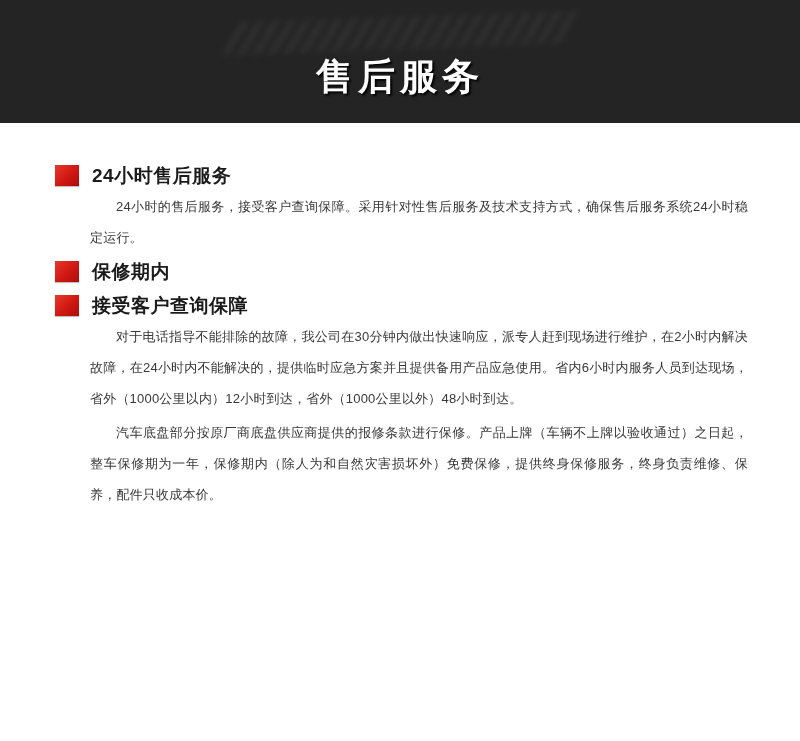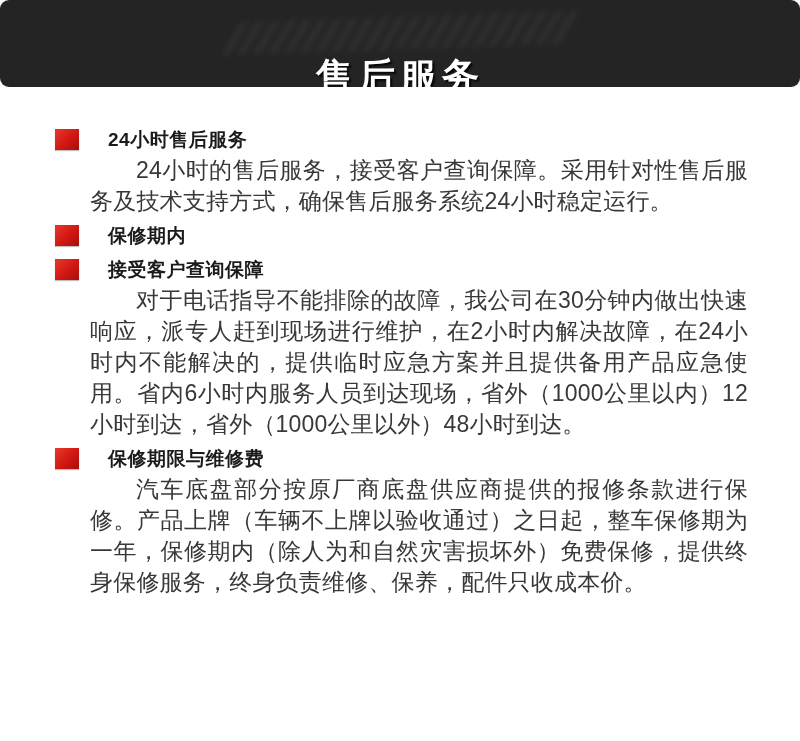--- a/index.html
+++ b/index.html
@@ -12,24 +12,23 @@
     width: 800px;
     height: 741px;
     background: #ffffff;
     overflow: hidden;
     font-family: "Liberation Sans", "DejaVu Sans", sans-serif;
   }
   
   .banner {
     position: relative;
     width: 100%;
-    height: 87px;
+    height: 123px;
     background: #242424;
     overflow: hidden;
-    border-radius: 9px;
   }
   .banner-title {
     position: absolute;
     left: 0;
     right: 0;
     top: 52px;
     text-align: center;
     font-size: 37px;
     font-weight: 700;
     letter-spacing: 5px;
@@ -67,30 +66,30 @@
   }
   .bullet {
     width: 24px;
     height: 21px;
     margin-right: 13px;
     flex: 0 0 auto;
     background: linear-gradient(135deg, #e73a2c 0%, #d01712 55%, #a80f0c 100%);
     box-shadow: 0 1px 1px rgba(0,0,0,0.25);
   }
   .section-heading h2 {
-    margin: 16px;
+    margin: 0;
     font-size: 19px;
     line-height: 31px;
     font-weight: 700;
     color: #1b1b1b;
     letter-spacing: 0.5px;
   }
   .section p {
     margin: 0 0 0 35px;
-    font-size: 23px;
+    font-size: 13px;
     line-height: 31px;
     color: #383838;
     text-indent: 2em;
     text-align: justify;
     letter-spacing: 0.2px;
   }
 </style>
 </head>
 <body>
 
@@ -120,22 +119,18 @@
 
     <section class="section">
       <div class="section-heading">
         <span class="bullet"></span>
         <h2>接受客户查询保障</h2>
       </div>
       <p>对于电话指导不能排除的故障，我公司在30分钟内做出快速响应，派专人赶到现场进行维护，在2小时内解决故障，在24小时内不能解决的，提供临时应急方案并且提供备用产品应急使用。省内6小时内服务人员到达现场，省外（1000公里以内）12小时到达，省外（1000公里以外）48小时到达。</p>
     </section>
 
     <section class="section">
-      <div class="section-heading">
-        <span class="bullet"></span>
-        <h2>保修期限与维修费</h2>
-      </div>
       <p>汽车底盘部分按原厂商底盘供应商提供的报修条款进行保修。产品上牌（车辆不上牌以验收通过）之日起，整车保修期为一年，保修期内（除人为和自然灾害损坏外）免费保修，提供终身保修服务，终身负责维修、保养，配件只收成本价。</p>
     </section>
 
   </main>
 
 </div>
 
 </body></html>

